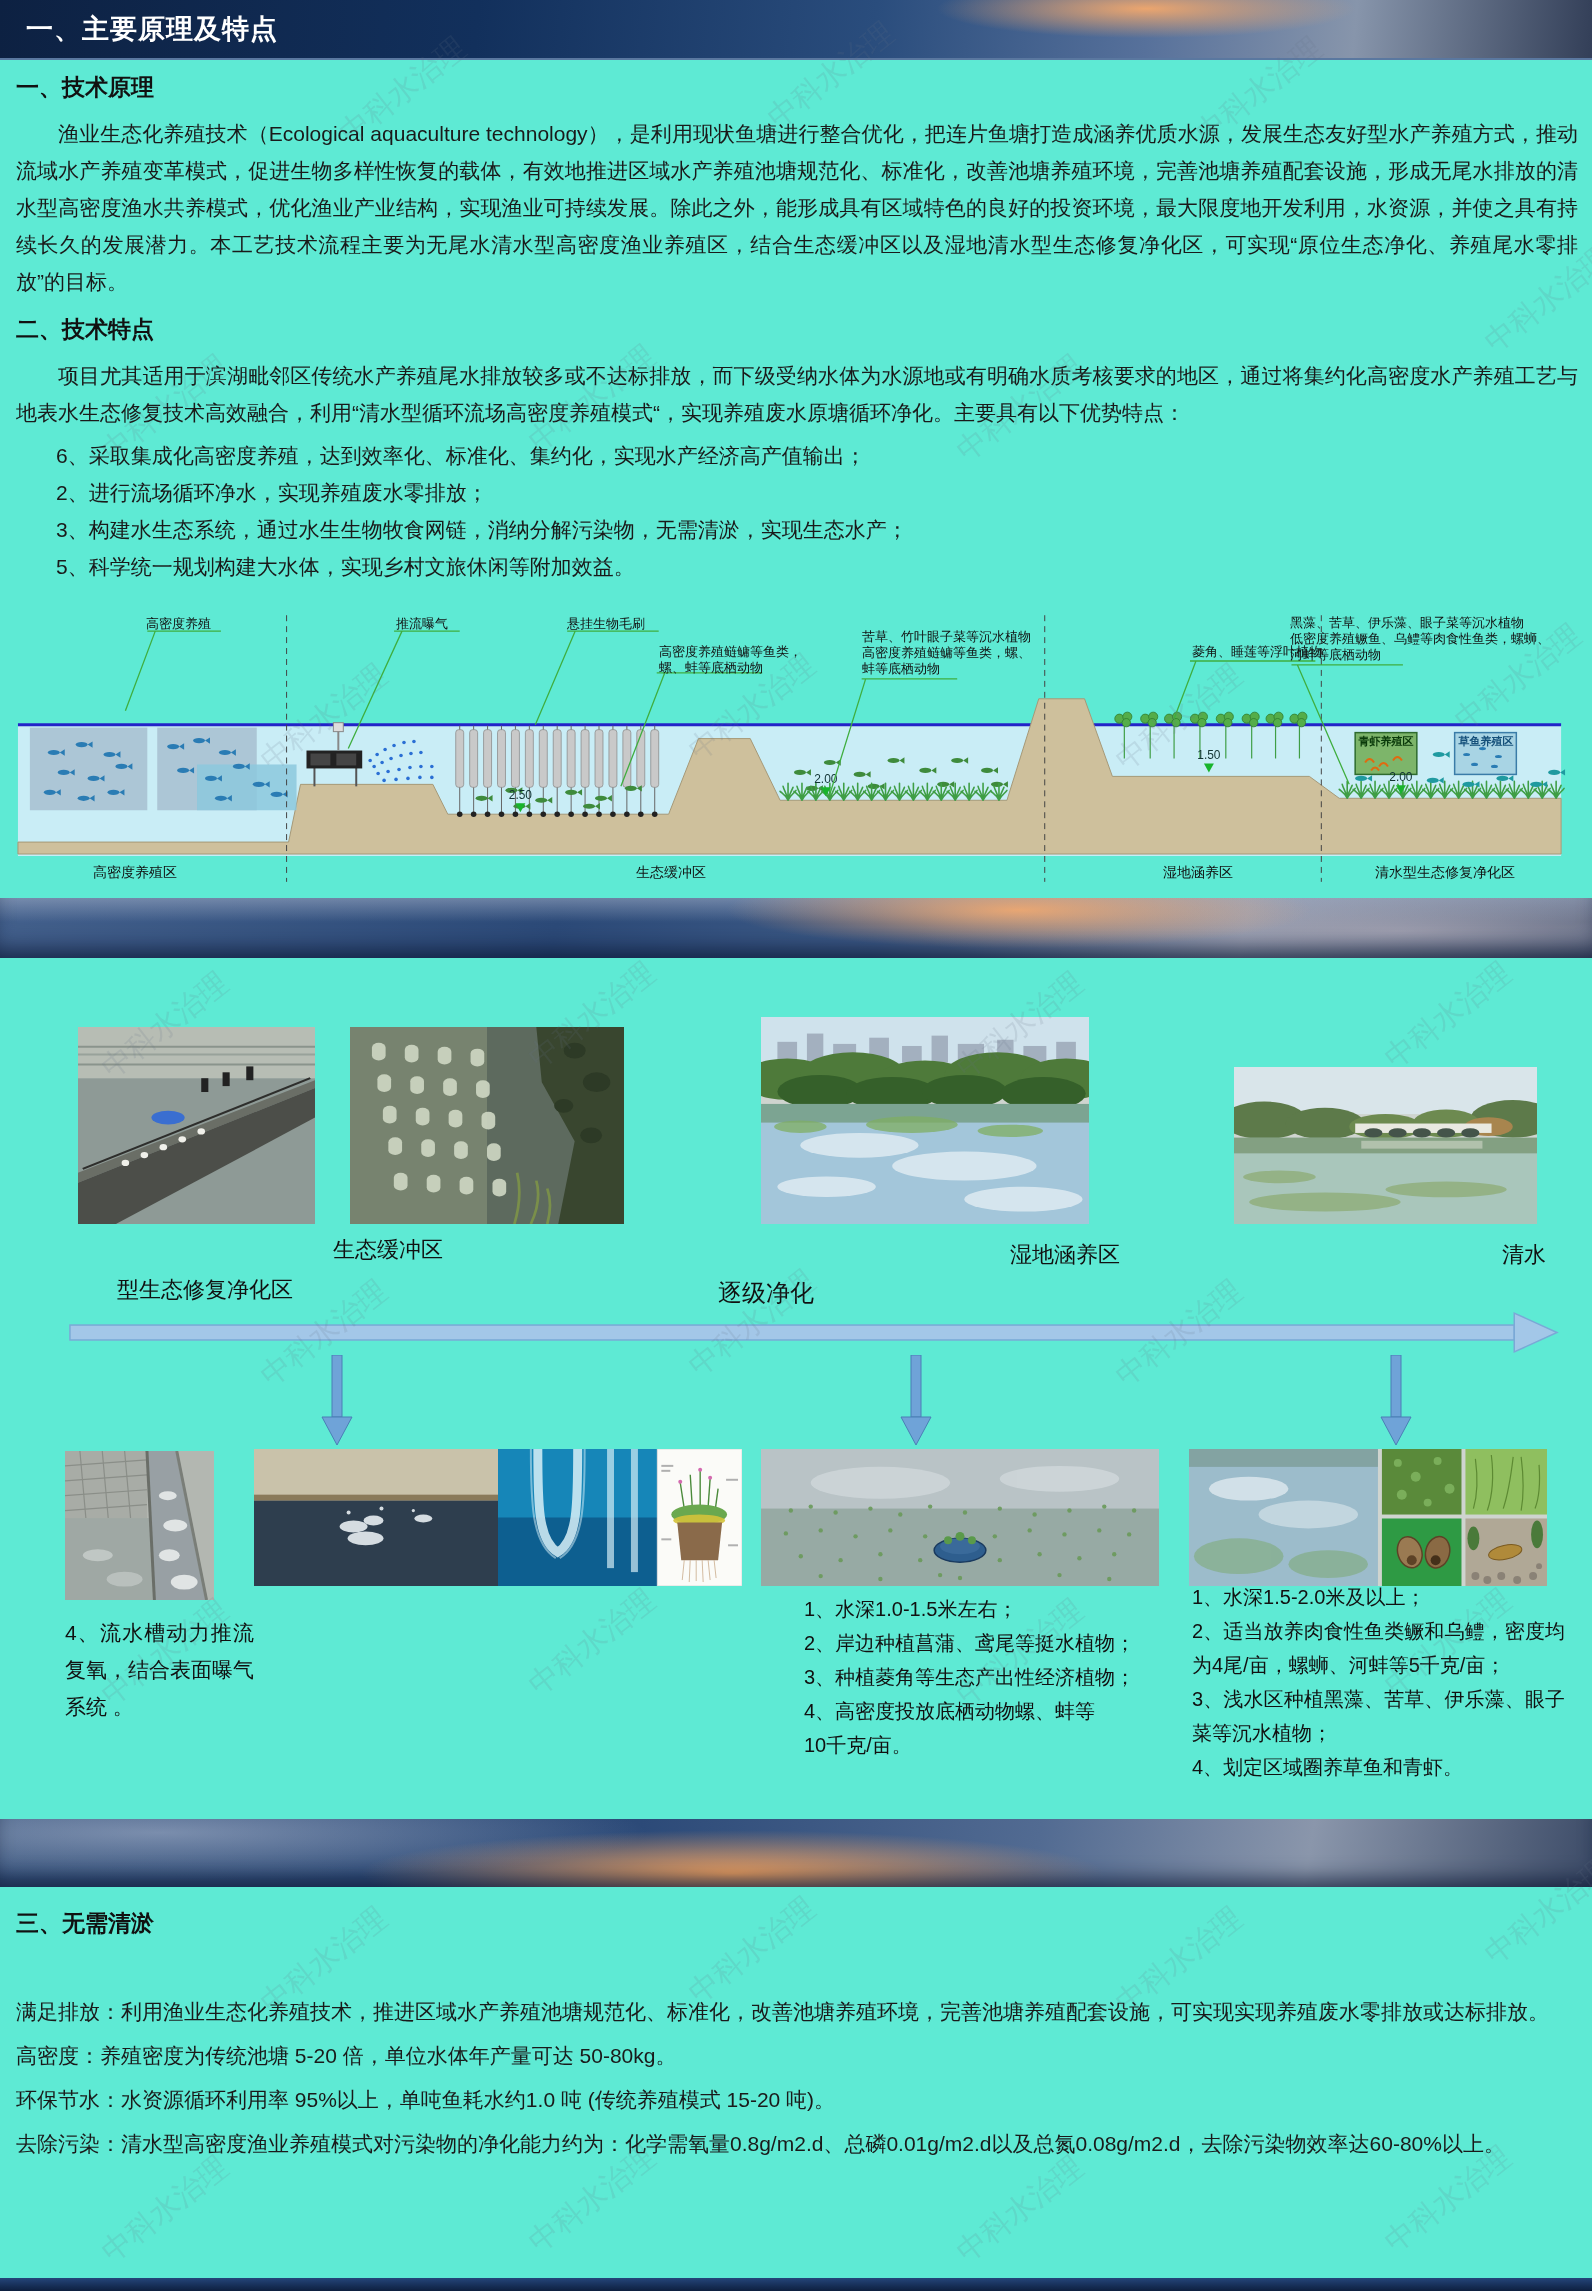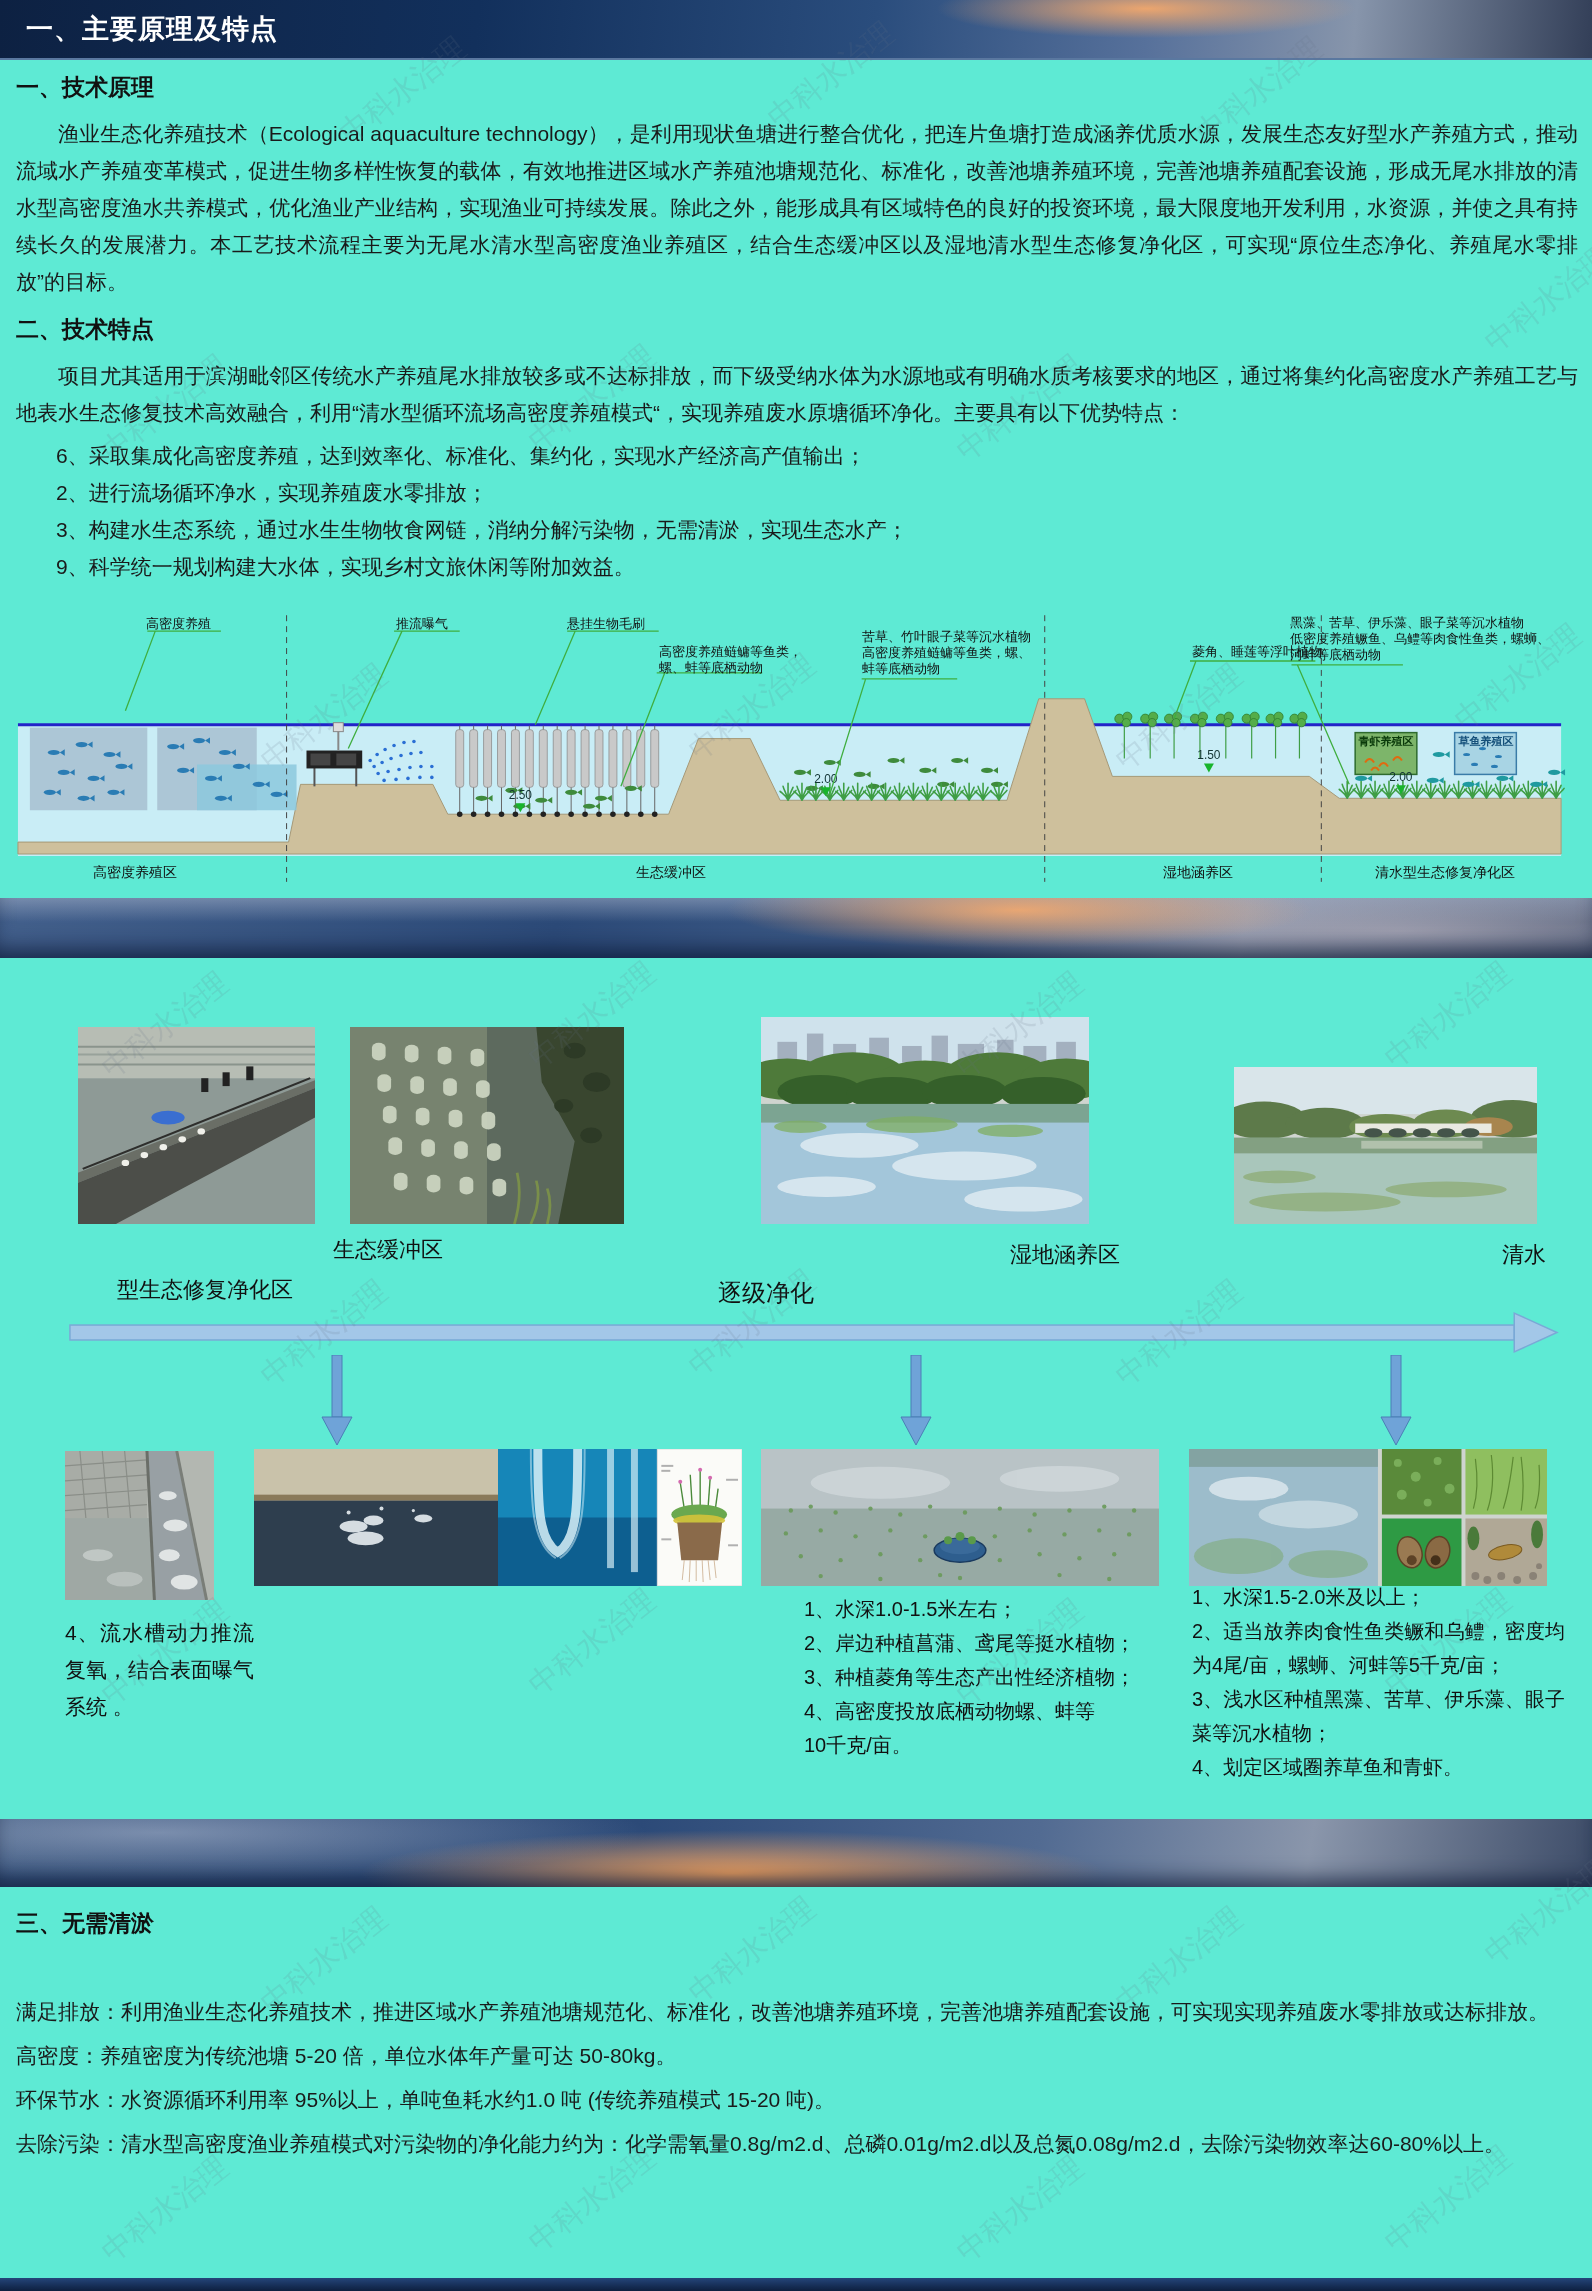--- a/index.html
+++ b/index.html
@@ -58,21 +58,21 @@
   </div>
 
   <div class="sec" style="top:72px">
     <div class="h2">一、技术原理</div>
     <p class="body-p" style="line-height:37px">渔业生态化养殖技术（Ecological aquaculture technology），是利用现状鱼塘进行整合优化，把连片鱼塘打造成涵养优质水源，发展生态友好型水产养殖方式，推动流域水产养殖变革模式，促进生物多样性恢复的载体，有效地推进区域水产养殖池塘规范化、标准化，改善池塘养殖环境，完善池塘养殖配套设施，形成无尾水排放的清水型高密度渔水共养模式，优化渔业产业结构，实现渔业可持续发展。除此之外，能形成具有区域特色的良好的投资环境，最大限度地开发利用，水资源，并使之具有持续长久的发展潜力。本工艺技术流程主要为无尾水清水型高密度渔业养殖区，结合生态缓冲区以及湿地清水型生态修复净化区，可实现“原位生态净化、养殖尾水零排放”的目标。</p>
     <div class="h2" style="margin-top:14px">二、技术特点</div>
     <p class="body-p" style="line-height:37px;margin-bottom:6px">项目尤其适用于滨湖毗邻区传统水产养殖尾水排放较多或不达标排放，而下级受纳水体为水源地或有明确水质考核要求的地区，通过将集约化高密度水产养殖工艺与地表水生态修复技术高效融合，利用“清水型循环流场高密度养殖模式“，实现养殖废水原塘循环净化。主要具有以下优势特点：</p>
     <p class="feat">6、采取集成化高密度养殖，达到效率化、标准化、集约化，实现水产经济高产值输出；</p>
     <p class="feat">2、进行流场循环净水，实现养殖废水零排放；</p>
     <p class="feat">3、构建水生态系统，通过水生生物牧食网链，消纳分解污染物，无需清淤，实现生态水产；</p>
-    <p class="feat">9、科学统一规划构建大水体，实现乡村文旅休闲等附加效益。</p>
+    <p class="feat">5、科学统一规划构建大水体，实现乡村文旅休闲等附加效益。</p>
   </div>
 
   <div id="diagram">
     <svg width="1572" height="284" viewBox="0 0 1580 285">
       <defs>
         <g id="fishR">
             <ellipse cx="6" cy="0" rx="6" ry="2.6"></ellipse>
             <path d="M12,0 L17,-3.2 L17,3.2 Z"></path>
           </g>
         <g id="tuft" fill="none" stroke-linecap="round">

